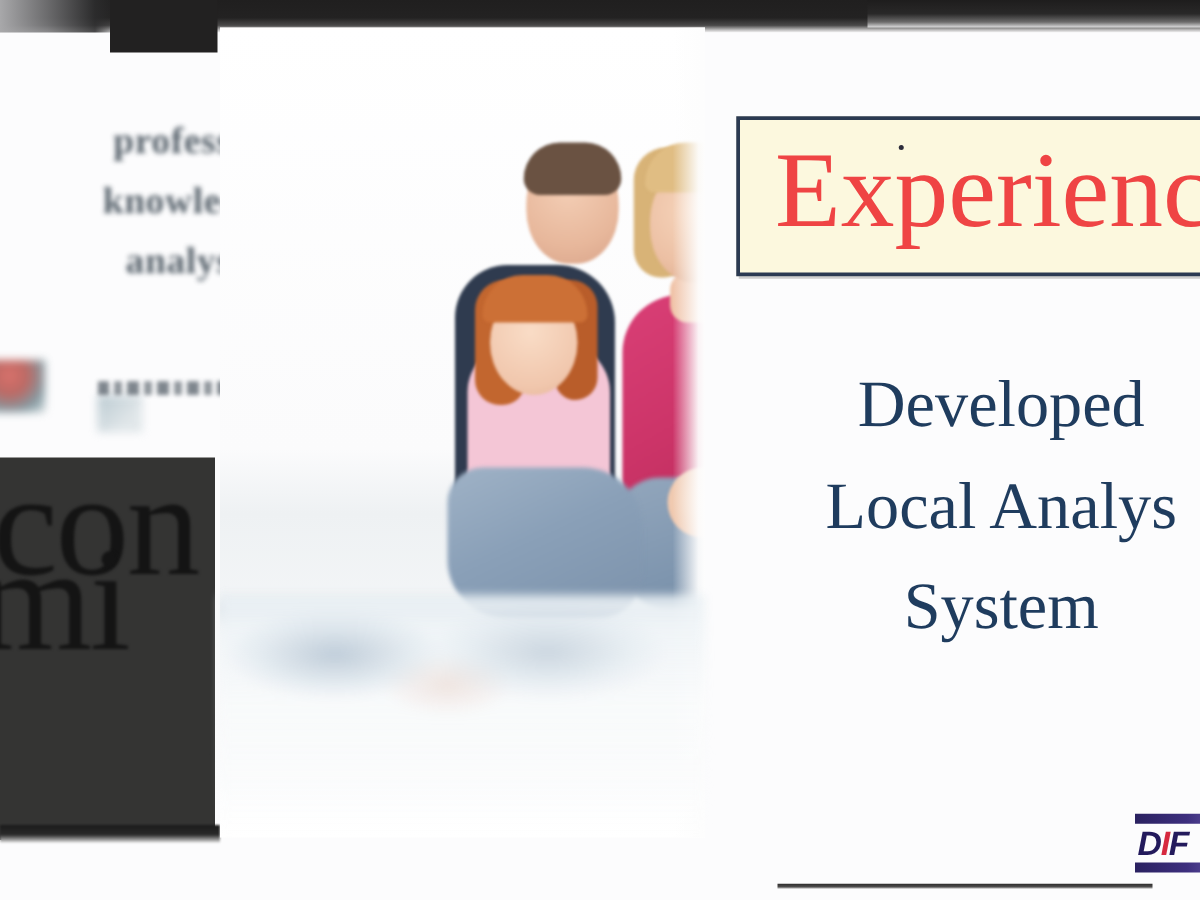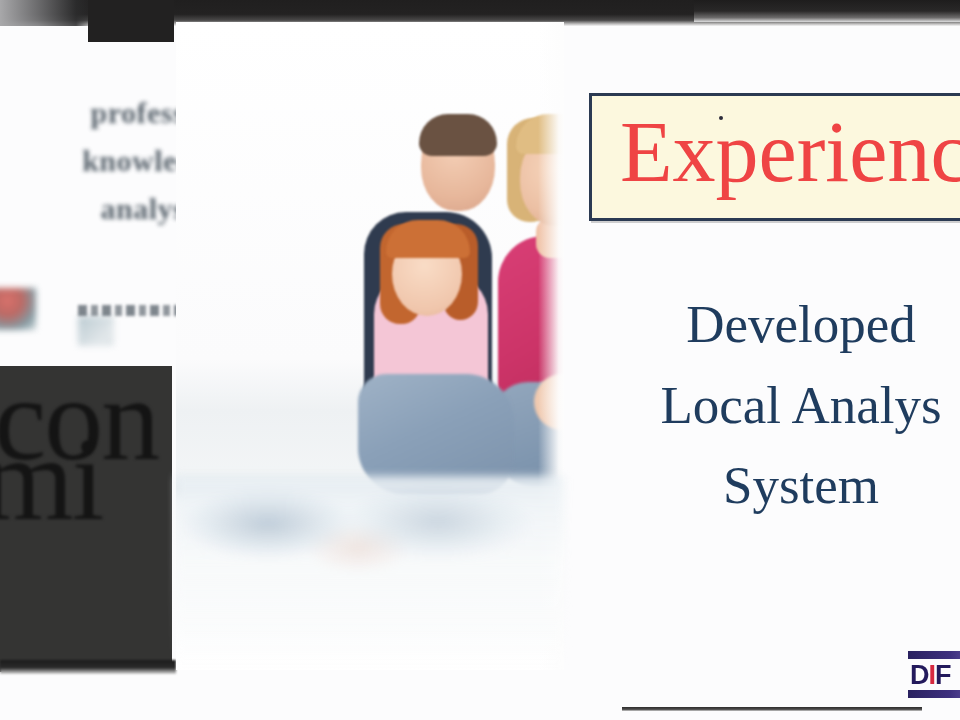--- a/index.html
+++ b/index.html
@@ -324,20 +324,21 @@
     left: 0; width: 76px; height: 8px;
     background: linear-gradient(to right, #2a2160 0%, #3d2f7e 55%, #6a5ba8 100%);
   }
   .logo-bar.top { top: 1px; }
   .logo-bar.bottom { top: 40px; }
   .logo-word {
     position: absolute;
     left: 2px; top: 10px;
     font-family: "Liberation Sans", sans-serif;
     font-weight: bold;
+    font-style: italic;
     font-size: 27px;
     letter-spacing: -1px;
     color: #231a5c;
     white-space: nowrap;
   }
   .logo-word .accent { color: #d6293f; }
 </style>
 </head>
 <body>
 

